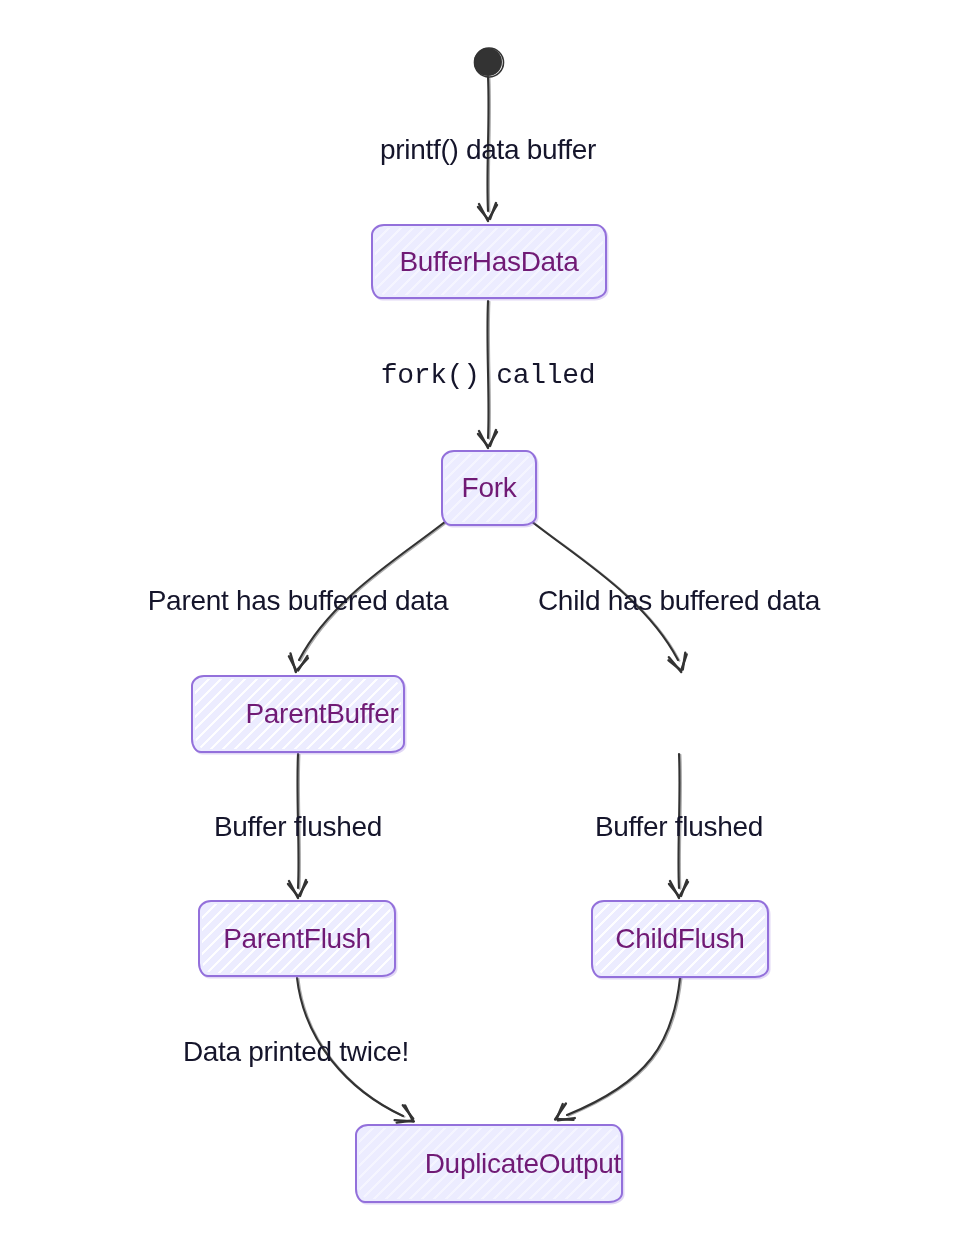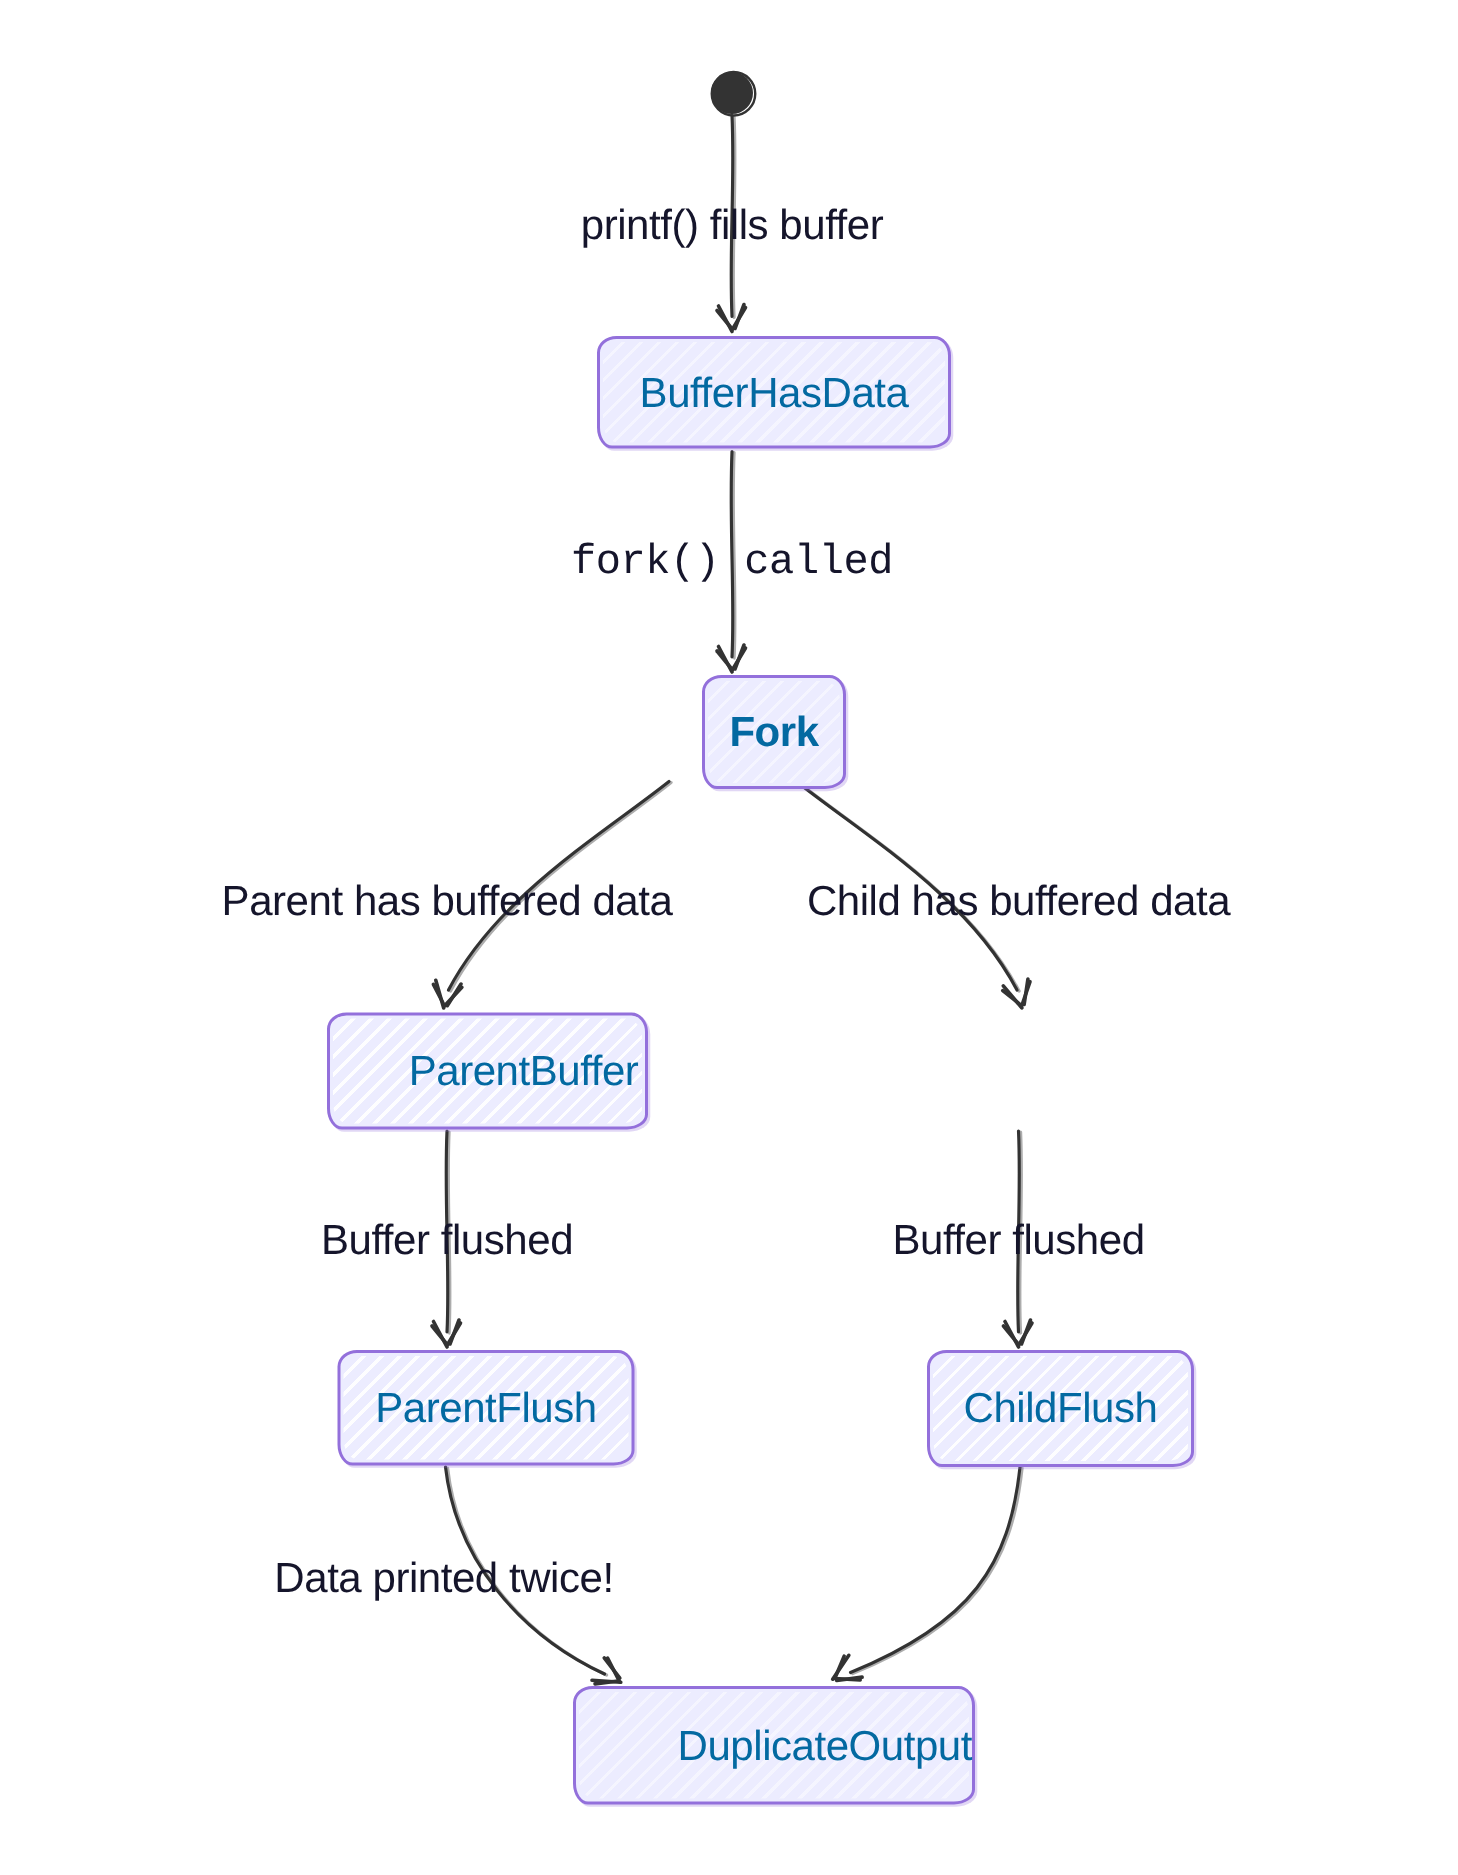--- a/index.html
+++ b/index.html
@@ -31,24 +31,23 @@
   .state-node {
     position: absolute;
     display: flex;
     align-items: center;
     justify-content: center;
     background: #ececff;
     border: 2.6px solid #9370db;
     border-radius: 13px 11px 14px 10px / 11px 13px 10px 14px;
     box-shadow: 1.5px 1.5px 0 rgba(147,112,219,0.28);
     box-sizing: border-box;
-    color: #0369a1;
+    color: #701a75;
     font-size: 28px;
     letter-spacing: -0.3px;
-    margin-left: 27px;
   }
   .state-node::before {
     content: "";
     position: absolute;
     inset: 2px;
     border-radius: inherit;
     background: repeating-linear-gradient(
       135deg,
       rgba(255,255,255,0.92) 0px,
       rgba(255,255,255,0.92) 2.2px,
@@ -118,42 +117,42 @@
     <use href="#arrowhead" xlink:href="#arrowhead" transform="translate(298,897)"></use>
     <use href="#arrowhead" xlink:href="#arrowhead" transform="translate(679,897)"></use>
     <use href="#arrowhead" xlink:href="#arrowhead" transform="translate(413,1121) rotate(-58)"></use>
     <use href="#arrowhead" xlink:href="#arrowhead" transform="translate(556,1119) rotate(62)"></use>
   </svg>
 
   <div class="state-node light-hatch" style="left:371px; top:224px; width:236px; height:75px;">
     <span class="node-label">BufferHasData</span>
   </div>
 
-  <div class="state-node light-hatch" style="left:441px; top:450px; width:96px; height:76px;font-weight:bold;">
+  <div class="state-node light-hatch" style="left:441px; top:450px; width:96px; height:76px;">
     <span class="node-label">Fork</span>
   </div>
 
   <div class="state-node" style="left:191px; top:675px; width:214px; height:78px;padding-left:48px;">
     <span class="node-label">ParentBuffer</span>
   </div>
 
 
   <div class="state-node" style="left:591px; top:900px; width:178px; height:78px;">
     <span class="node-label">ChildFlush</span>
   </div>
 
   <div class="state-node" style="left:198px; top:900px; width:198px; height:77px;">
     <span class="node-label">ParentFlush</span>
   </div>
 
   <div class="state-node light-hatch" style="left:355px; top:1124px; width:268px; height:79px;justify-content:flex-end;">
     <span class="node-label">DuplicateOutput</span>
   </div>
 
-  <div class="edge-label" style="left:488px; top:150px;">printf() fills buffer</div>
+  <div class="edge-label" style="left:488px; top:150px;">printf() data buffer</div>
   <div class="edge-label" style="left:488px; top:376px;font-family:Liberation Mono, monospace;">fork() called</div>
   <div class="edge-label" style="left:298px; top:601px;">Parent has buffered data</div>
   <div class="edge-label" style="left:679px; top:601px;">Child has buffered data</div>
   <div class="edge-label" style="left:298px; top:827px;">Buffer flushed</div>
   <div class="edge-label" style="left:679px; top:827px;">Buffer flushed</div>
   <div class="edge-label" style="left:296px; top:1052px;">Data printed twice!</div>
 
 </div>
 
 </body></html>

